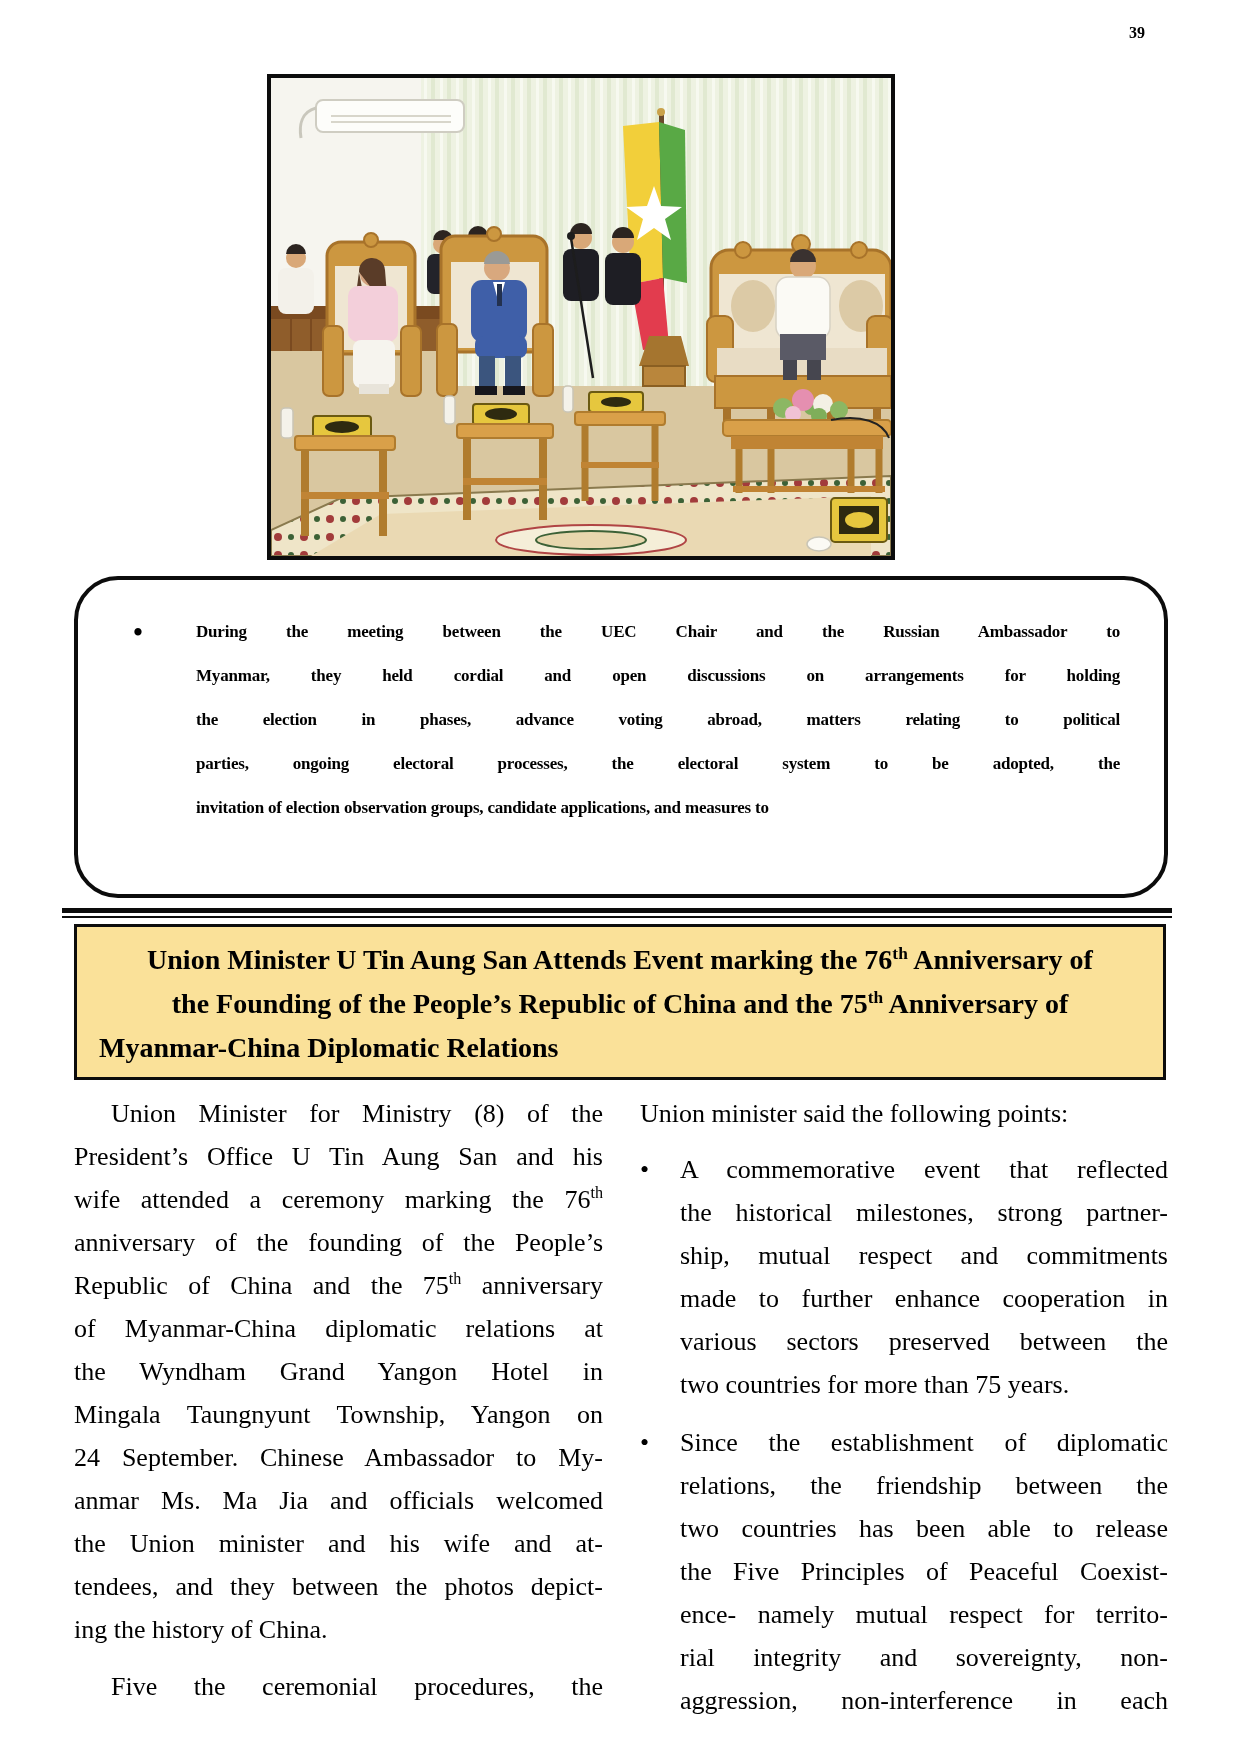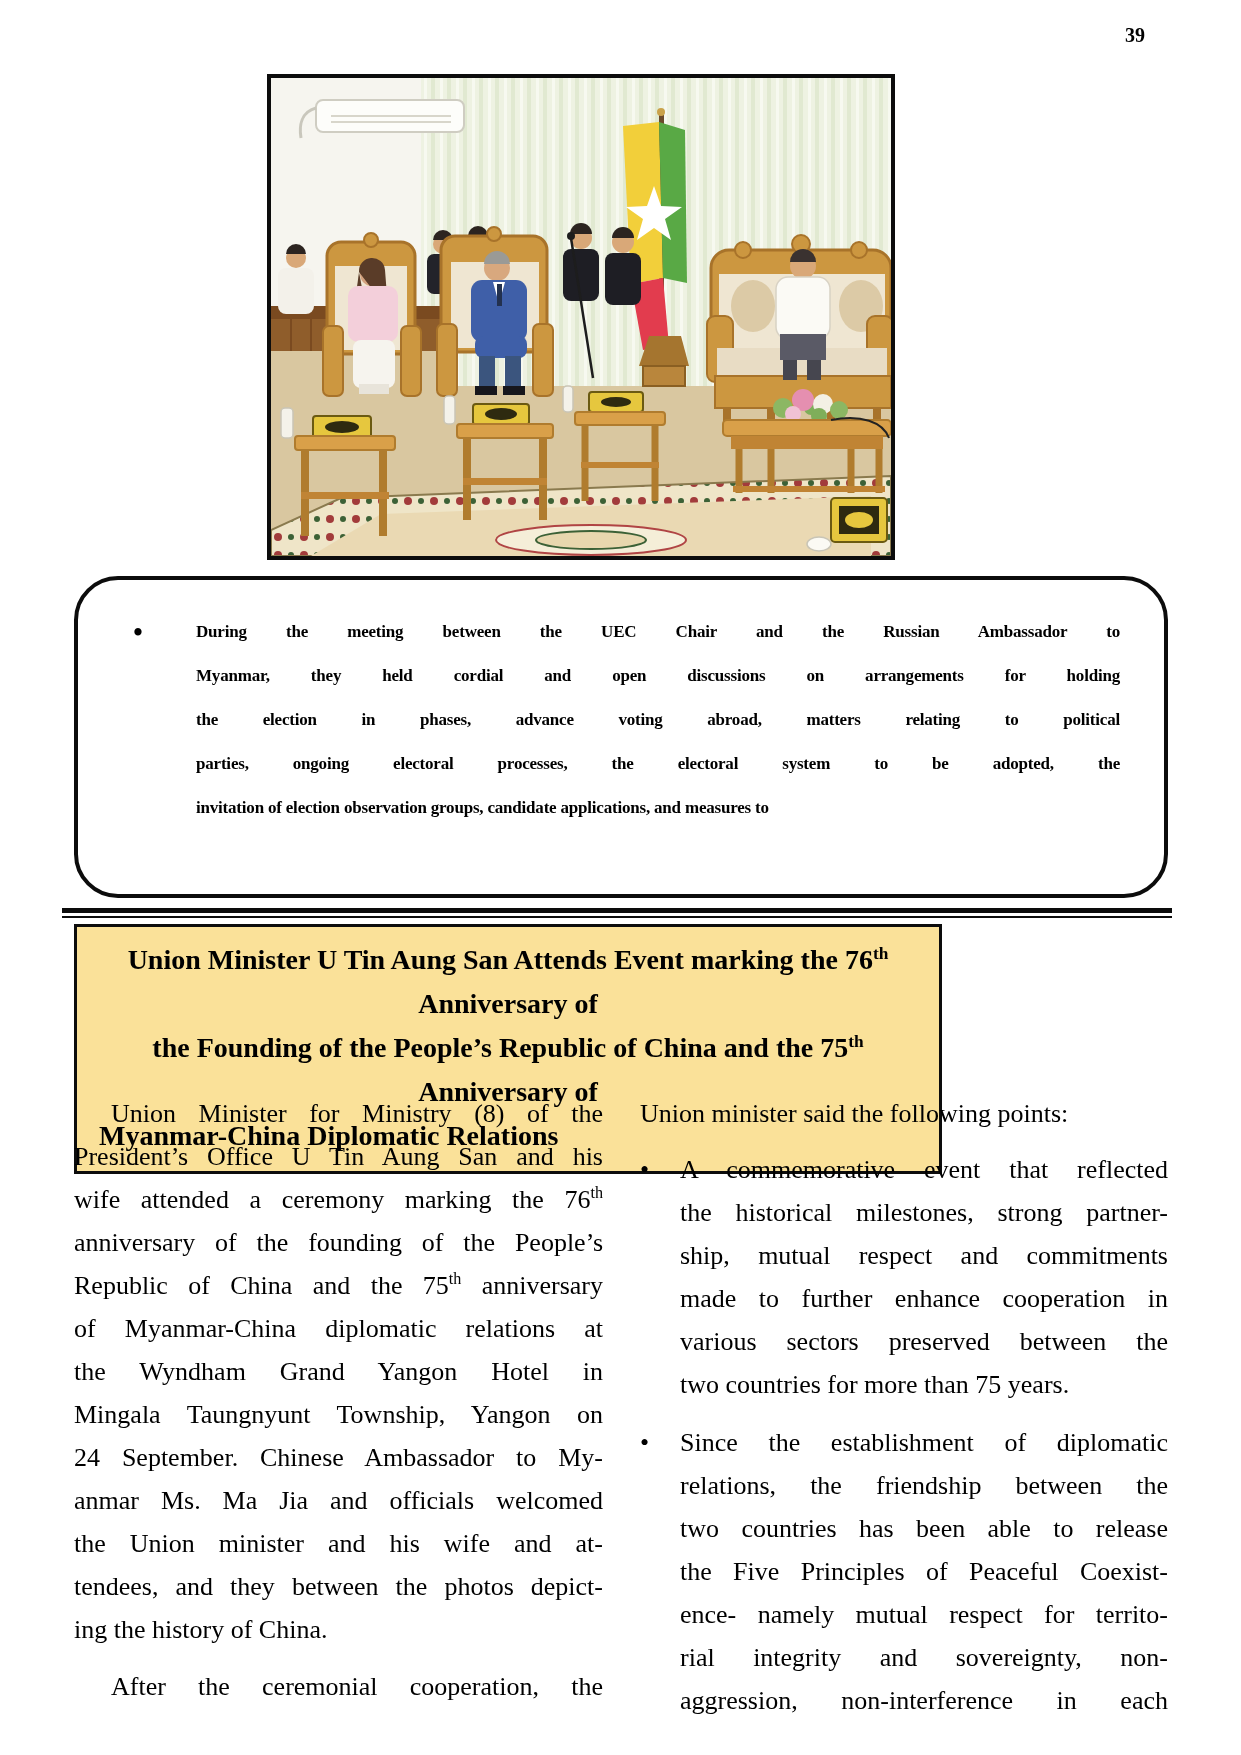--- a/index.html
+++ b/index.html
@@ -1,20 +1,20 @@
 <!DOCTYPE html>
 <html><head>
 <meta charset="utf-8">
 <style>
   html,body{margin:0;padding:0;background:#ffffff;}
   .page{
     position:relative;width:1241px;height:1755px;background:#ffffff;overflow:hidden;
     font-family:"Liberation Serif","DejaVu Serif",serif;color:#000;
   }
-  .pageno{position:absolute;top:24px;right:96px;font-size:20px;font-weight:bold;}
+  .pageno{position:absolute;top:24px;right:96px;font-size:16px;font-weight:bold;}
 
   
   .photo-frame{position:absolute;left:267px;top:74px;width:620px;height:478px;border:4px solid #0c0c0c;background:#eef2e2;}
   .photo-frame svg{display:block;}
 
   
   .callout{
     position:absolute;left:74px;top:576px;width:1094px;height:322px;box-sizing:border-box;
     border:4px solid #0c0c0c;border-radius:44px;background:#fff;
     padding:30px 44px 24px 34px;
@@ -22,22 +22,22 @@
   .callout-row{display:flex;}
   .callout-bullet{width:52px;font-size:27px;font-weight:bold;line-height:44px;text-align:center;flex:0 0 52px;}
   .callout-lines{flex:1;font-size:17px;font-weight:bold;line-height:44px;letter-spacing:-0.2px;margin-left:32px;}
 
   
   .sep{position:absolute;left:62px;top:908px;width:1110px;height:10px;box-sizing:border-box;
        border-top:5px solid #0c0c0c;border-bottom:2px solid #0c0c0c;}
 
   
   .headline{
-    position:absolute;left:74px;top:924px;width:868px;box-sizing:border-box;
-    border:3px solid #0c0c0c;padding:11px 22px 13px 22px;
+    position:absolute;left:74px;top:924px;width:1092px;box-sizing:border-box;
+    border:3px solid #0c0c0c;padding:11px 22px 7px 22px;
     font-size:28px;font-weight:bold;line-height:44px;
   }
   .headline .line{text-align:center;text-align-last:center;}
 
   
   .bodytext{position:absolute;left:74px;top:1092px;width:1094px;font-size:26px;line-height:43px;}
   .cols{display:flex;}
   .col-left{width:529px;flex:0 0 529px;}
   .col-gap{width:37px;flex:0 0 37px;}
   .col-right{flex:1;}
@@ -279,21 +279,21 @@
             <div class="line">of Myanmar-China diplomatic relations at</div>
             <div class="line">the Wyndham Grand Yangon Hotel in</div>
             <div class="line">Mingala Taungnyunt Township, Yangon on</div>
             <div class="line">24 September. Chinese Ambassador to My-</div>
             <div class="line">anmar Ms. Ma Jia and officials welcomed</div>
             <div class="line">the Union minister and his wife and at-</div>
             <div class="line">tendees, and they between the photos depict-</div>
             <div class="line">ing the history of China.</div>
           </div>
         <div class="para indent cont" data-bind-lines="article.left_column.paragraph2_lines">
-            <div class="line">After the ceremonial cooperation, the</div>
+            <div class="line">Five the ceremonial procedures, the</div>
           </div>
       </div>
       <div class="col-gap"></div>
       <div class="col-right">
         <div class="intro-line" data-bind="article.right_column.intro">Union minister said the following points:</div>
         <div class="rbullet">
           <div class="rbullet-marker" data-bind="bullet_char">•</div>
           <div class="rbullet-lines" data-bind-lines="article.right_column.bullet1_lines">
               <div class="line">A commemorative event that reflected</div>
               <div class="line">the historical milestones, strong partner-</div>

